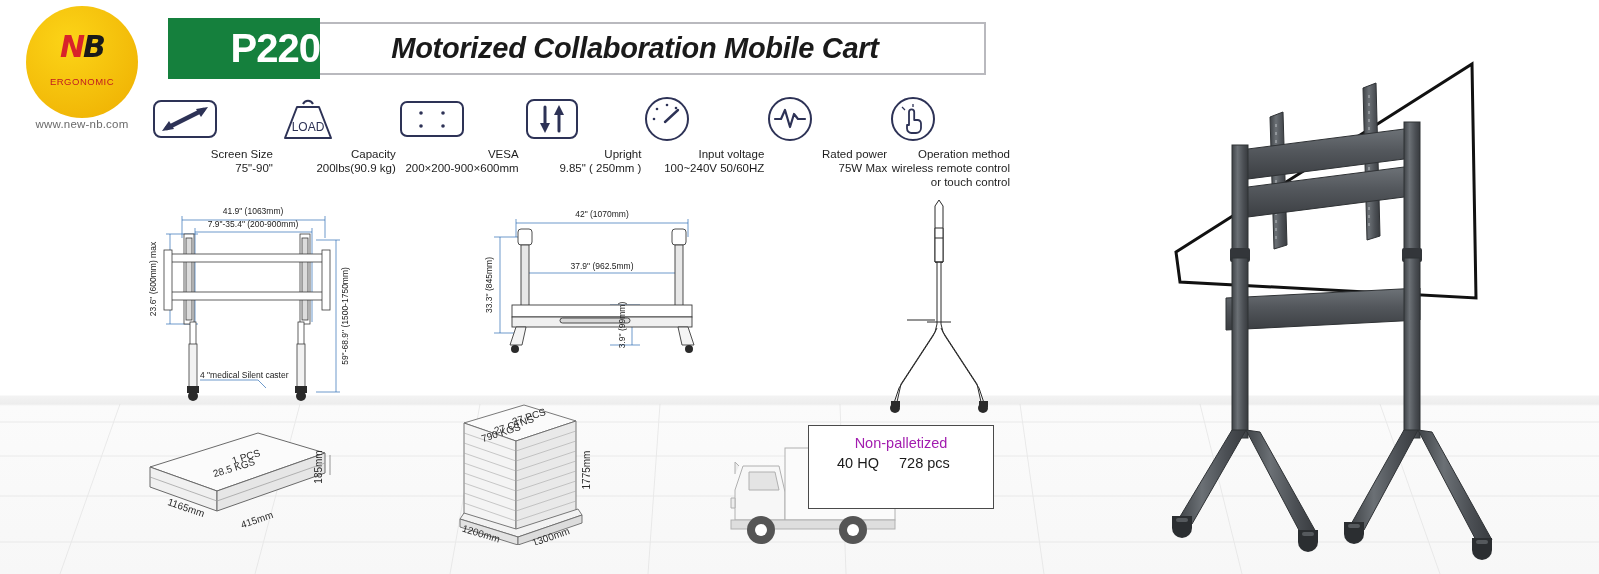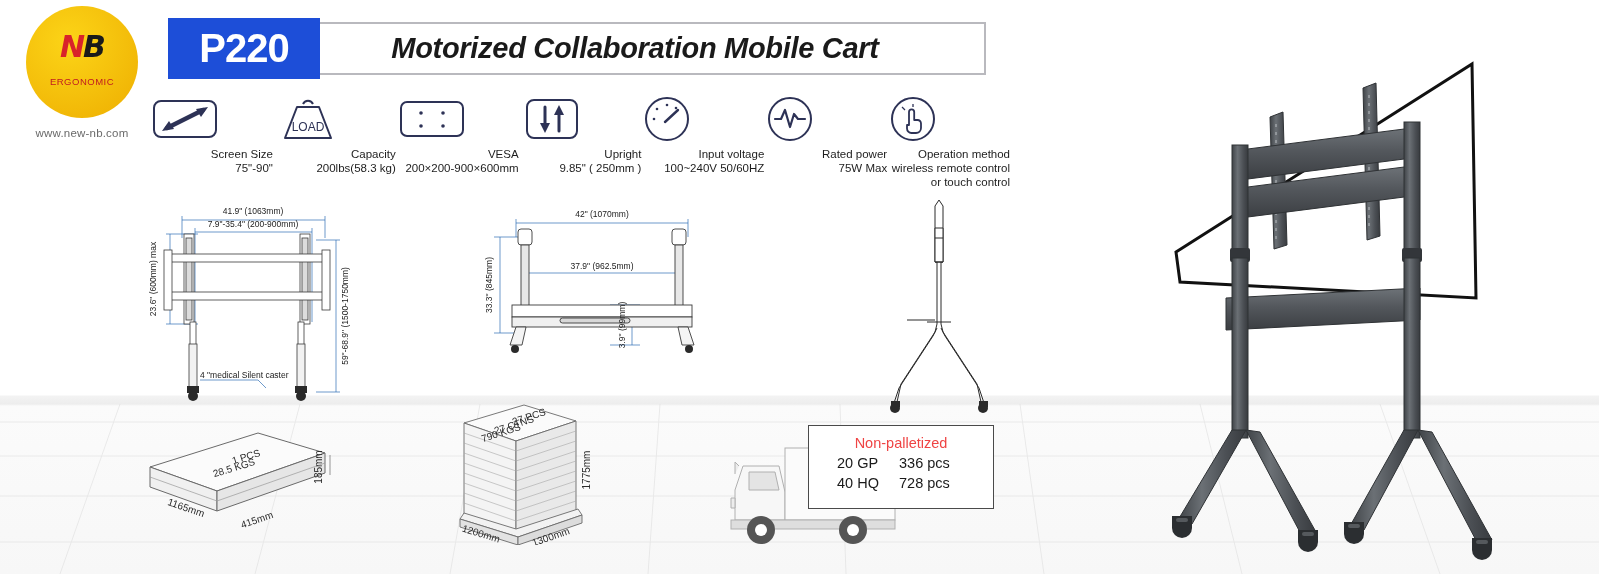--- a/index.html
+++ b/index.html
@@ -37,31 +37,31 @@
     letter-spacing: -2px; line-height: 1;
     font-family: "DejaVu Sans", sans-serif;
   }
   #logo-nb .n { color: #d8232a; }
   #logo-nb .b { color: #1a1a1a; }
   #logo-ergo {
     position: absolute; left: 0; right: 0; top: 70px;
     font-size: 9.5px; font-weight: normal; color: #c01b21; letter-spacing: .5px;
   }
   #logo-url {
-    margin-top: 9px; font-size: 11.5px; color: #6a6a6a; letter-spacing: .2px;
+    font-size: 11.5px; color: #6a6a6a; letter-spacing: .2px;
   }
   
   #title-bar {
     position: absolute; left: 168px; top: 22px; width: 818px; height: 53px;
     border: 2px solid #b9b9be; background: #ffffff;
     display: flex; align-items: stretch;
   }
   #model-box {
-    width: 152px; background: #1d4ed8; display: flex;
-    align-items: center; justify-content: center;
+    width: 152px; background: #15803d; display: flex;
+    align-items: center; justify-content: flex-end;
     margin: -6px 0 -6px -2px;
   }
   #model-text {
     color: #ffffff; font-size: 40px; font-weight: bold; letter-spacing: -1px;
     font-family: "Liberation Sans", sans-serif;
   }
   #title-text {
     flex: 1; display: flex; align-items: center; justify-content: center;
     font-size: 29px; font-weight: bold; font-style: italic; color: #1a1a1a;
     padding-right: 34px; letter-spacing: -.3px;
@@ -94,21 +94,21 @@
   .boxtext {
     font-size: 10px; fill: #2b2b2b;
     font-family: "Liberation Sans", sans-serif;
   }
   
   #ship-box {
     position: absolute; left: 808px; top: 425px; width: 186px; height: 84px;
     border: 1.5px solid #4a4a4a; background: #ffffff;
     padding-top: 9px;
   }
-  #ship-title { text-align: center; font-size: 14.5px; color: #ef4444; }
+  #ship-title { text-align: center; font-size: 14.5px; color: #a21caf; }
   .ship-row {
     display: flex; font-size: 14.5px; color: #1a1a1a;
     padding: 4px 0 0 28px;
   }
   .ship-row .k { width: 62px; }
   
   #product-photo { position: absolute; left: 1120px; top: 0px; width: 479px; height: 574px; }
 </style>
 </head>
 <body>
@@ -161,21 +161,21 @@
   <div class="spec-item">
     <div class="spec-icon">
       <svg width="70" height="46" viewBox="0 0 70 46">
         <path d="M30 8 a5.5 5.5 0 0 1 10 0" fill="none" stroke="#2d3256" stroke-width="2"></path>
         <path d="M24 11 H46 L58 42 H12 Z" fill="none" stroke="#2d3256" stroke-width="2" stroke-linejoin="round"></path>
         <text x="35" y="35" text-anchor="middle" font-size="12" fill="#2d3256" font-family="Liberation Sans, sans-serif">LOAD</text>
       </svg>
     </div>
     <div class="spec-label">
       <span class="ln">Capacity</span>
-      <span class="ln">200lbs(58.3 kg)</span>
+      <span class="ln">200lbs(90.9 kg)</span>
     </div>
   </div>
 
   <div class="spec-item">
     <div class="spec-icon">
       <svg width="72" height="42" viewBox="0 0 72 42">
         <rect x="5" y="4" width="62" height="34" rx="6" fill="none" stroke="#2d3256" stroke-width="2"></rect>
         <g fill="#2d3256">
           <circle cx="25" cy="15" r="1.8"></circle>
             <circle cx="47" cy="15" r="1.8"></circle>
@@ -428,24 +428,20 @@
   </g>
   <g fill="#ffffff">
     <circle cx="56" cy="90" r="6"></circle>
     <circle cx="148" cy="90" r="6"></circle>
   </g>
 </svg>
 
 <div id="ship-box">
   <div id="ship-title">Non-palletized</div>
   <div class="ship-row">
-    <span class="k">20 GP</span>
-    <span class="v">336 pcs</span>
-  </div>
-  <div class="ship-row">
     <span class="k">40 HQ</span>
     <span class="v">728 pcs</span>
   </div>
 </div>
 
 <svg id="product-photo" width="479" height="574" viewBox="0 0 479 574">
   <defs>
     <linearGradient id="metalV" x1="0" y1="0" x2="1" y2="0">
       <stop offset="0%" stop-color="#3f4347"></stop>
       <stop offset="35%" stop-color="#6b7075"></stop>

